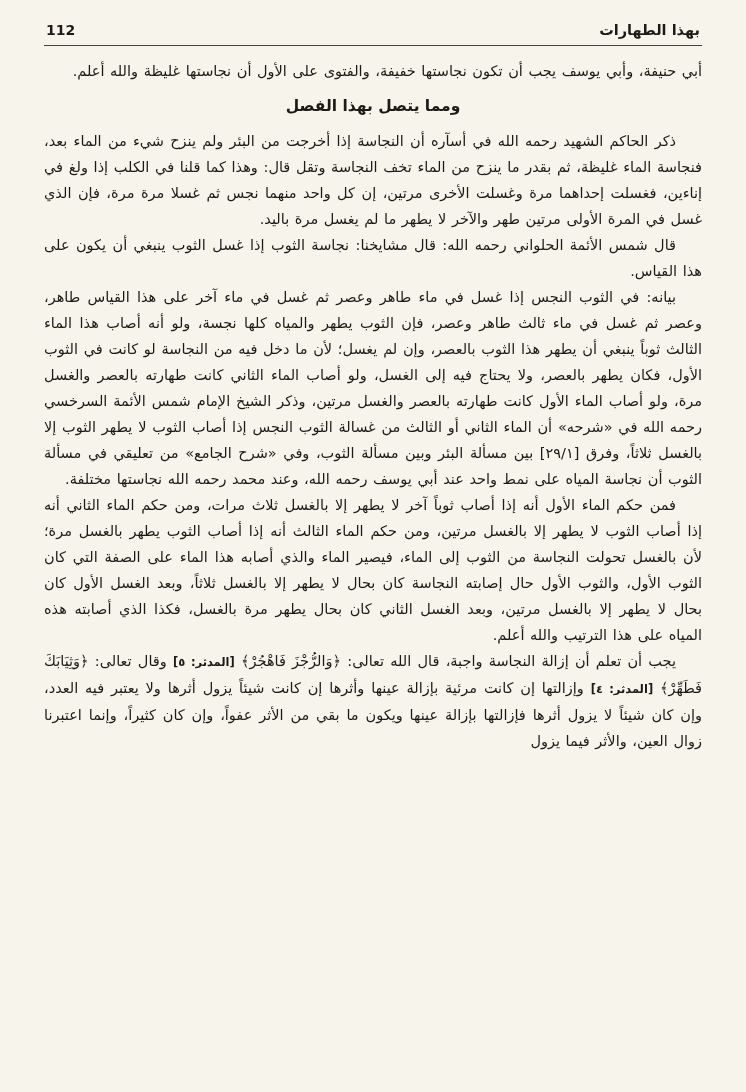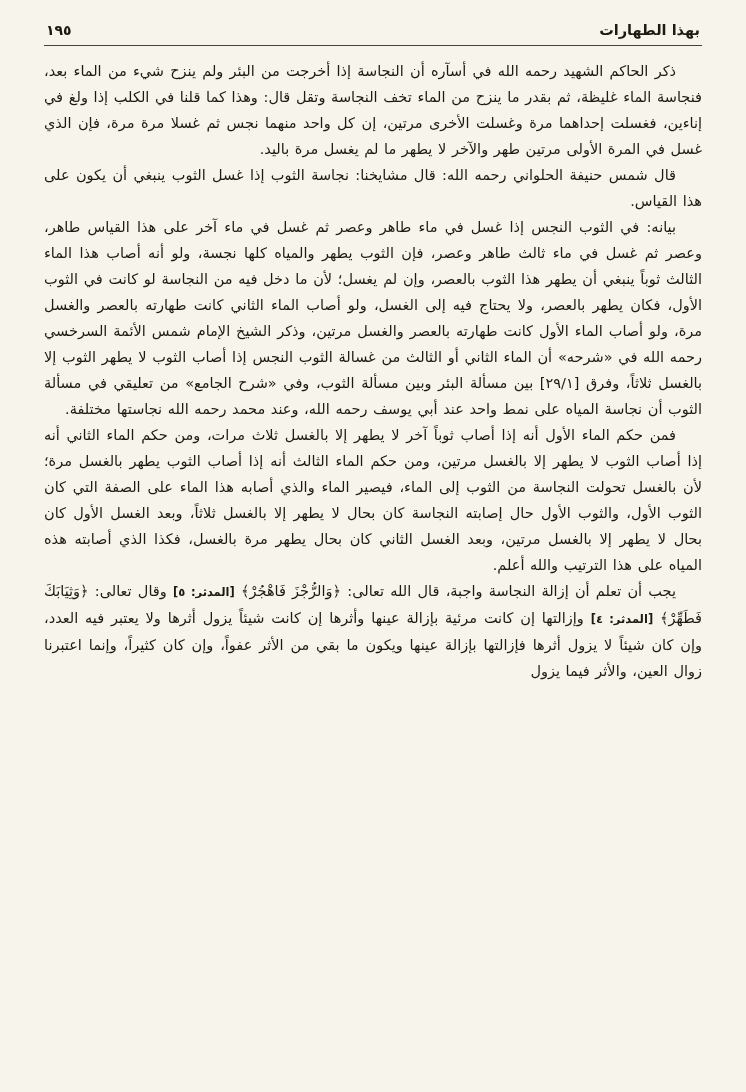--- a/index.html
+++ b/index.html
@@ -58,30 +58,32 @@
     font-weight: bold;
   }
 </style>
 </head>
 <body>
 
 <div class="page">
 
   <header class="page-header">
     <span class="book-title">بهذا الطهارات</span>
-    <span class="page-number">١٩٥</span>
+    <span class="page-number">112</span>
   </header>
 
   <main class="body-text">
 
+    <p class="para no-indent">أبي حنيفة، وأبي يوسف يجب أن تكون نجاستها خفيفة، والفتوى على الأول أن نجاستها غليظة والله أعلم.</p>
 
+    <h2 class="heading">ومما يتصل بهذا الفصل</h2>
 
     <p class="para">ذكر الحاكم الشهيد رحمه الله في أسآره أن النجاسة إذا أخرجت من البئر ولم ينزح شيء من الماء بعد، فنجاسة الماء غليظة، ثم بقدر ما ينزح من الماء تخف النجاسة وتقل قال: وهذا كما قلنا في الكلب إذا ولغ في إناءين، فغسلت إحداهما مرة وغسلت الأخرى مرتين، إن كل واحد منهما نجس ثم غسلا مرة مرة، فإن الذي غسل في المرة الأولى مرتين طهر والآخر لا يطهر ما لم يغسل مرة باليد.</p>
 
-    <p class="para">قال شمس حنيفة الحلواني رحمه الله: قال مشايخنا: نجاسة الثوب إذا غسل الثوب ينبغي أن يكون على هذا القياس.</p>
+    <p class="para">قال شمس الأئمة الحلواني رحمه الله: قال مشايخنا: نجاسة الثوب إذا غسل الثوب ينبغي أن يكون على هذا القياس.</p>
 
     <p class="para">بيانه: في الثوب النجس إذا غسل في ماء طاهر وعصر ثم غسل في ماء آخر على هذا القياس طاهر، وعصر ثم غسل في ماء ثالث طاهر وعصر، فإن الثوب يطهر والمياه كلها نجسة، ولو أنه أصاب هذا الماء الثالث ثوباً ينبغي أن يطهر هذا الثوب بالعصر، وإن لم يغسل؛ لأن ما دخل فيه من النجاسة لو كانت في الثوب الأول، فكان يطهر بالعصر، ولا يحتاج فيه إلى الغسل، ولو أصاب الماء الثاني كانت طهارته بالعصر والغسل مرة، ولو أصاب الماء الأول كانت طهارته بالعصر والغسل مرتين، وذكر الشيخ الإمام شمس الأئمة السرخسي رحمه الله في «شرحه» أن الماء الثاني أو الثالث من غسالة الثوب النجس إذا أصاب الثوب لا يطهر الثوب إلا بالغسل ثلاثاً، وفرق [٢٩/١] بين مسألة البئر وبين مسألة الثوب، وفي «شرح الجامع» من تعليقي في مسألة الثوب أن نجاسة المياه على نمط واحد عند أبي يوسف رحمه الله، وعند محمد رحمه الله نجاستها مختلفة.</p>
 
     <p class="para">فمن حكم الماء الأول أنه إذا أصاب ثوباً آخر لا يطهر إلا بالغسل ثلاث مرات، ومن حكم الماء الثاني أنه إذا أصاب الثوب لا يطهر إلا بالغسل مرتين، ومن حكم الماء الثالث أنه إذا أصاب الثوب يطهر بالغسل مرة؛ لأن بالغسل تحولت النجاسة من الثوب إلى الماء، فيصير الماء والذي أصابه هذا الماء على الصفة التي كان الثوب الأول، والثوب الأول حال إصابته النجاسة كان بحال لا يطهر إلا بالغسل ثلاثاً، وبعد الغسل الأول كان بحال لا يطهر إلا بالغسل مرتين، وبعد الغسل الثاني كان بحال يطهر مرة بالغسل، فكذا الذي أصابته هذه المياه على هذا الترتيب والله أعلم.</p>
 
 
     <p class="para">
       <span>يجب أن تعلم أن إزالة النجاسة واجبة، قال الله تعالى: </span><span class="verse">﴿وَالرُّجْزَ فَاهْجُرْ﴾ </span><span class="ref">[المدثر: ٥]</span><span> وقال تعالى: </span><span class="verse">﴿وَثِيَابَكَ فَطَهِّرْ﴾ </span><span class="ref">[المدثر: ٤]</span><span> وإزالتها إن كانت مرئية بإزالة عينها وأثرها إن كانت شيئاً يزول أثرها ولا يعتبر فيه العدد، وإن كان شيئاً لا يزول أثرها فإزالتها بإزالة عينها ويكون ما بقي من الأثر عفواً، وإن كان كثيراً، وإنما اعتبرنا زوال العين، والأثر فيما يزول</span>
     </p>
 

